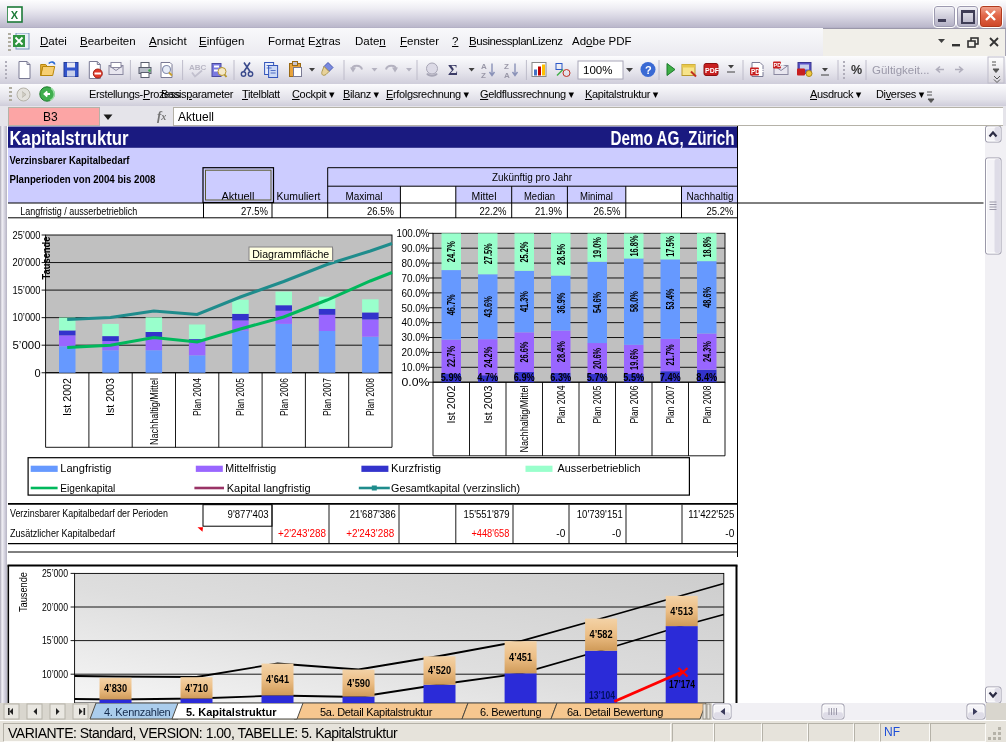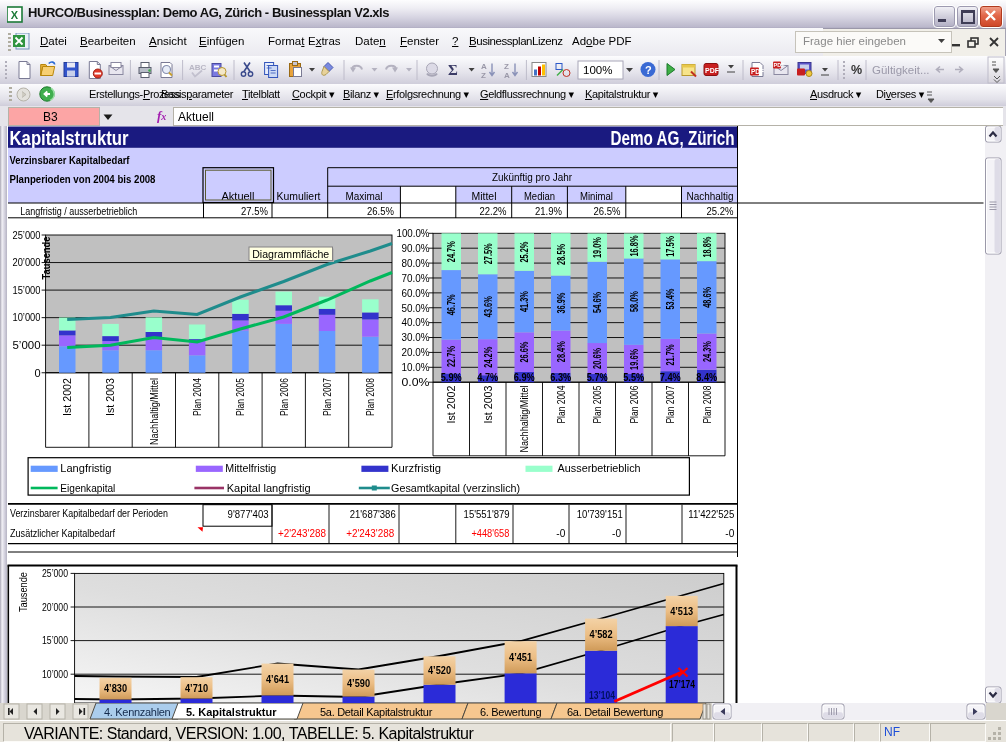--- a/index.html
+++ b/index.html
@@ -12,21 +12,20 @@
 <body>
 <div id="page">
 
 <div class="abs" id="titlebar" style="left:0;top:0;width:1006px;height:28px;background:linear-gradient(#fdfdfe 0%,#eeedf3 30%,#d8d6e3 60%,#bcb9cc 95%,#b0adc2 100%);border-bottom:1px solid #9a97a9;">
   <div class="abs" style="left:7px;top:6px;width:17px;height:17px;">
     <svg width="17" height="17">
       <rect x="0" y="1" width="15" height="15" fill="#ffffff" stroke="#1c7a38" stroke-width="1.6"></rect>
       <text x="7.5" y="12.5" font-size="11" font-weight="bold" fill="#1c7a38" text-anchor="middle">X</text>
     </svg>
   </div>
-  <div class="abs" style="left:28px;top:5px;font-size:13px;font-weight:bold;color:#111;letter-spacing:-0.45px;">HURCO/Businessplan: Demo AG, Zürich - Businessplan V2.xls</div>
 
   <div class="abs" style="left:933px;top:5px;width:21px;height:21px;border-radius:4px;border:1px solid #ffffff;background:linear-gradient(#f4f3f8,#c9c7d6 60%,#b2afc4);box-shadow:inset 0 0 0 1px #9d9ab0;">
     <div class="abs" style="left:4px;top:13px;width:8px;height:3px;background:#3f3d56;"></div>
   </div>
   <div class="abs" style="left:956px;top:5px;width:21px;height:21px;border-radius:4px;border:1px solid #ffffff;background:linear-gradient(#f4f3f8,#c9c7d6 60%,#b2afc4);box-shadow:inset 0 0 0 1px #9d9ab0;">
     <div class="abs" style="left:4px;top:4px;width:10px;height:9px;border:2px solid #3f3d56;border-top-width:3px;"></div>
   </div>
   <div class="abs" style="left:979px;top:5px;width:22px;height:21px;border-radius:4px;border:1px solid #ffffff;background:linear-gradient(#f0a590 0%,#e2674a 45%,#cc4526 100%);box-shadow:inset 0 0 0 1px #b03a1e;">
     <svg width="22" height="21">
           <path d="M6 5 L15 14 M15 5 L6 14" stroke="#ffffff" stroke-width="2.4"></path>
@@ -48,23 +47,20 @@
     <span class="abs" style="left:80px;"><span class="u">B</span>earbeiten</span>
     <span class="abs" style="left:149px;"><span class="u">A</span>nsicht</span>
     <span class="abs" style="left:199px;"><span class="u">E</span>infügen</span>
     <span class="abs" style="left:268px;">Forma<span class="u">t</span></span>
     <span class="abs" style="left:308px;">E<span class="u">x</span>tras</span>
     <span class="abs" style="left:355px;">Date<span class="u">n</span></span>
     <span class="abs" style="left:400px;"><span class="u">F</span>enster</span>
     <span class="abs" style="left:452px;"><span class="u">?</span></span>
     <span class="abs" style="left:469px;letter-spacing:-0.45px;"><span class="u">B</span>usinessplanLizenz</span>
     <span class="abs" style="left:572px;">Ad<span class="u">o</span>be PDF</span>
-  </div>
-  <div class="abs" style="left:795px;top:3px;width:155px;height:20px;border:1px solid #c6c3ba;background:#fbfaf8;">
-    <span class="abs" style="left:7px;top:3px;font-size:11.5px;color:#8a8a8a;">Frage hier eingeben</span>
   </div>
   <svg class="abs" style="left:936px;top:9px;" width="12" height="8">
         <path d="M2 2 L9 2 L5.5 6 Z" fill="#404040"></path>
       </svg>
   <svg class="abs" style="left:950px;top:6px;" width="56" height="16">
     <rect x="2" y="10" width="8" height="2.4" fill="#333"></rect>
     <rect x="21" y="4" width="7" height="6" fill="none" stroke="#333" stroke-width="1.6"></rect>
     <rect x="18" y="7" width="7" height="6" fill="#f1efe9" stroke="#333" stroke-width="1.6"></rect>
     <path d="M40 4 L48 12 M48 4 L40 12" stroke="#333" stroke-width="1.8"></path>
   </svg>
@@ -291,21 +287,21 @@
       </svg>
 </div>
 
 <div class="abs" id="formulabar" style="left:0;top:106px;width:1006px;height:20px;background:#e5e4ea;border-bottom:1px solid #a8a6b5;">
   <div class="abs" style="left:8px;top:1px;width:90px;height:17px;background:#fca5a5;border:1px solid #b5b2a8;">
     <span class="abs" style="left:34px;top:2px;font-size:12px;">B3</span>
   </div>
   <svg class="abs" style="left:102px;top:7px;" width="12" height="8">
         <path d="M1.5 1.5 L10.5 1.5 L6 7 Z" fill="#1a1a1a"></path>
       </svg>
-  <div class="abs" style="left:157px;top:2px;font-size:13px;font-style:italic;font-family:'Liberation Serif',serif;font-weight:bold;color:#a21caf;">f<span style="font-size:10px;">x</span></div>
+  <div class="abs" style="left:157px;top:2px;font-size:13px;font-style:italic;font-family:'Liberation Serif',serif;font-weight:bold;color:#737373;">f<span style="font-size:10px;">x</span></div>
   <div class="abs" style="left:173px;top:1px;width:829px;height:17px;background:#ffffff;border:1px solid #b5b2a8;border-right:none;">
     <span class="abs" style="left:4px;top:2px;font-size:12px;">Aktuell</span>
   </div>
 </div>
 
 <div class="abs" id="sheet" style="left:0;top:126px;width:1006px;height:577px;background:#ffffff;">
   <div class="abs" style="left:0;top:0;width:7px;height:577px;background:linear-gradient(90deg,#a8a6b4 0%,#f2f1f6 30%,#d8d6e2 60%,#b6b4c4 100%);"></div>
   <div class="abs" style="left:1002px;top:0;width:4px;height:577px;background:linear-gradient(90deg,#8e8c9c 0,#8e8c9c 1px,#eceaf2 1px,#c2c0d0 100%);"></div><svg width="1006" height="577" viewBox="0 126 1006 577" font-family="Liberation Sans, sans-serif">
 <defs>
 <linearGradient id="gplot" x1="1" y1="0" x2="0" y2="1">
@@ -696,21 +692,21 @@
           <line x1="834" y1="5" x2="834" y2="12"></line>
           <line x1="836.5" y1="5" x2="836.5" y2="12"></line>
         </g>
         <rect x="967" y="1" width="18" height="15" rx="2" fill="#f4f3f7" stroke="#9b99a9"></rect>
         <rect x="968" y="2" width="16" height="13" rx="2" fill="none" stroke="#ffffff"></rect>
         <rect x="968" y="9.25" width="16" height="6.3" rx="2" fill="#d8d6e2" opacity="0.8"></rect>
         <path d="M973 5 L977.5 8.5 L973 12 Z" fill="#3b3b5c"></path>
       </svg></div>
 
 <div class="abs" id="statusbar" style="left:0;top:720px;width:1006px;height:22px;background:#e6e3db;border-top:1px solid #ffffff;">
-  <span class="abs" style="left:24px;top:4px;font-size:16px;letter-spacing:-0.5px;color:#000;">VARIANTE: Standard, VERSION: 1.00, TABELLE: 5. Kapitalstruktur</span>
+  <span class="abs" style="left:8px;top:4px;font-size:14px;letter-spacing:-0.5px;color:#000;">VARIANTE: Standard, VERSION: 1.00, TABELLE: 5. Kapitalstruktur</span>
   <div class="abs" style="left:3px;top:2px;width:666px;height:17px;border:1px solid;border-color:#b5b2a8 #fcfbf8 #fcfbf8 #b5b2a8;"></div>
   <div class="abs" style="left:672px;top:2px;width:40px;height:17px;border:1px solid;border-color:#b5b2a8 #fcfbf8 #fcfbf8 #b5b2a8;"></div>
   <div class="abs" style="left:714px;top:2px;width:46px;height:17px;border:1px solid;border-color:#b5b2a8 #fcfbf8 #fcfbf8 #b5b2a8;"></div>
   <div class="abs" style="left:762px;top:2px;width:44px;height:17px;border:1px solid;border-color:#b5b2a8 #fcfbf8 #fcfbf8 #b5b2a8;"></div>
   <div class="abs" style="left:808px;top:2px;width:44px;height:17px;border:1px solid;border-color:#b5b2a8 #fcfbf8 #fcfbf8 #b5b2a8;"></div>
   <div class="abs" style="left:854px;top:2px;width:24px;height:17px;border:1px solid;border-color:#b5b2a8 #fcfbf8 #fcfbf8 #b5b2a8;"></div>
   <div class="abs" style="left:880px;top:2px;width:48px;height:17px;border:1px solid;border-color:#b5b2a8 #fcfbf8 #fcfbf8 #b5b2a8;"></div>
   <div class="abs" style="left:930px;top:2px;width:54px;height:17px;border:1px solid;border-color:#b5b2a8 #fcfbf8 #fcfbf8 #b5b2a8;"></div>
   <span class="abs" style="left:884px;top:4px;font-size:12px;color:#1d4ed8;">NF</span>
   <svg class="abs" style="left:988px;top:6px;" width="15" height="15">

